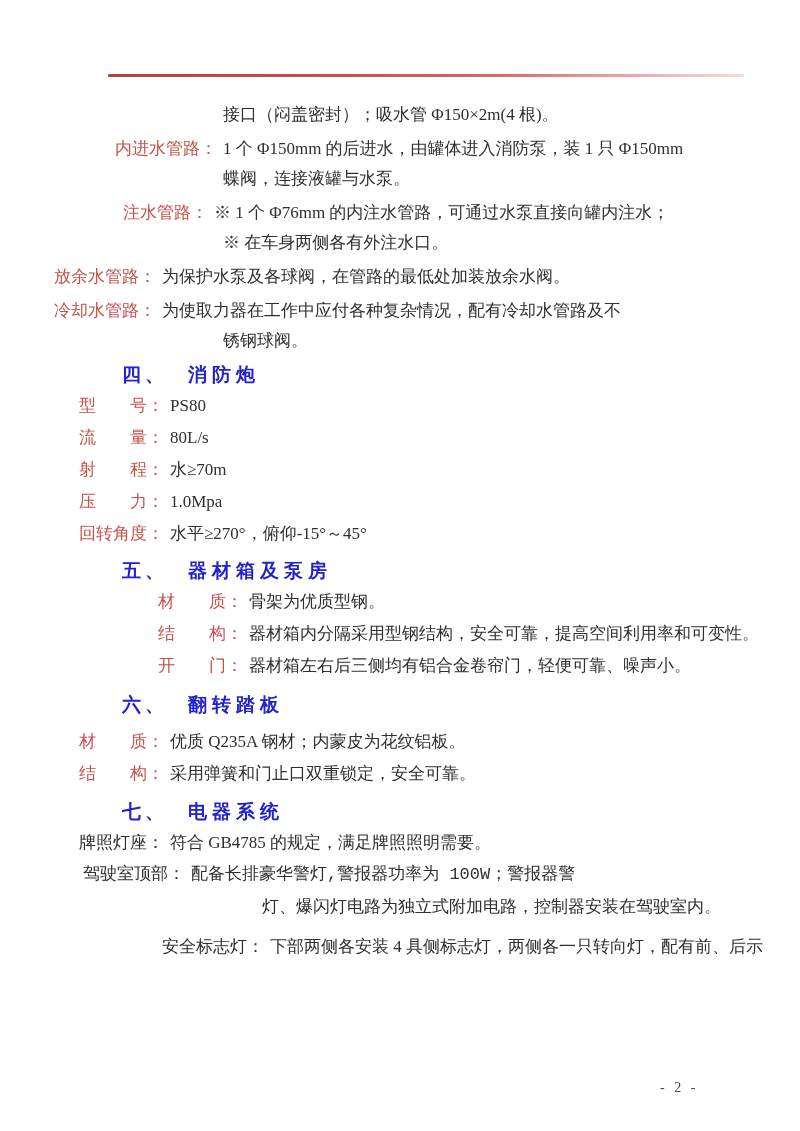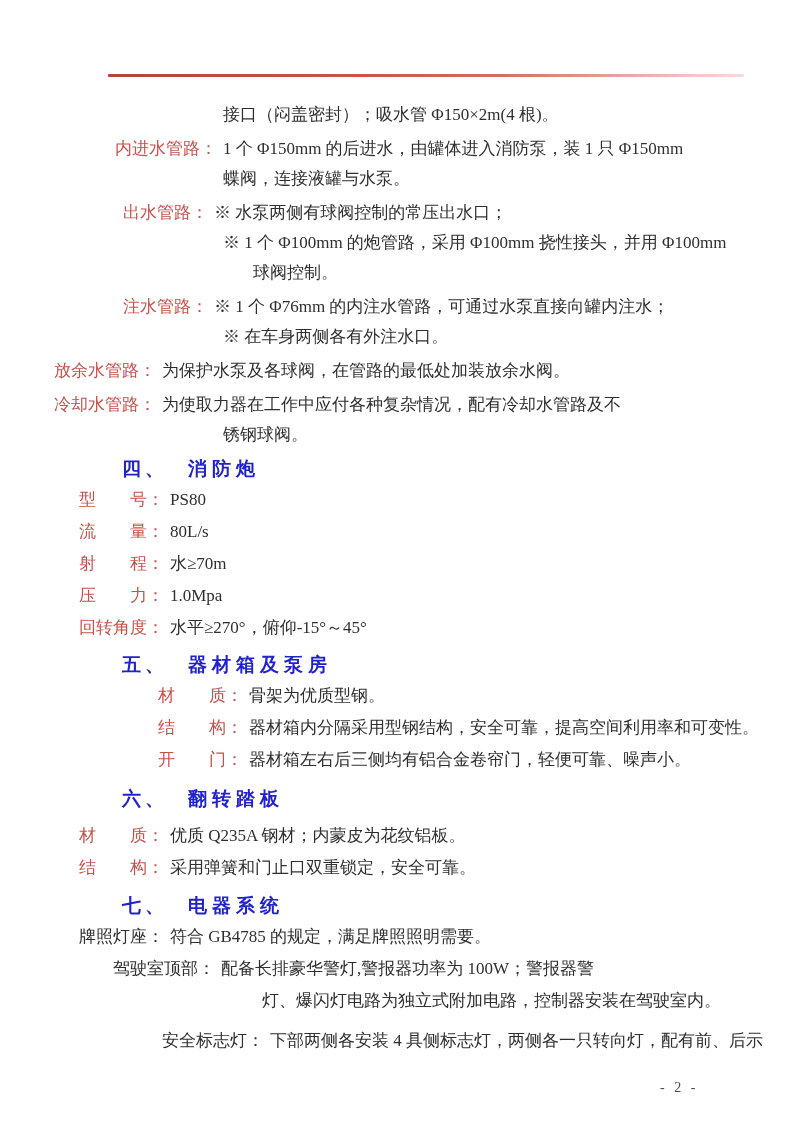--- a/index.html
+++ b/index.html
@@ -54,21 +54,21 @@
   }
   .heading .num { letter-spacing: 4px; margin-right: 20px; }
   .heading .ttl { letter-spacing: 5px; }
   .pl-115 { padding-left: 115px; }
   .pl-123 { padding-left: 123px; }
   .pl-130 { padding-left: 54px; }
   .pl-223 { padding-left: 223px; }
   .pl-253 { padding-left: 253px; }
   .pl-158 { padding-left: 158px; }
   .pl-163 { padding-left: 79px; }
-  .pl-149 { padding-left: 113px; }
+  .pl-149 { padding-left: 83px; font-family: Liberation Mono, monospace; }
   .pl-162 { padding-left: 162px; }
   .pl-262 { padding-left: 262px; }
   .mt-2 { margin-top: 2px; }
   .mt-6 { margin-top: 6px; }
   .mt-7 { margin-top: 7px; }
   .mt-8 { margin-top: 8px; }
   .page-number {
     position: absolute;
     left: 660px;
     top: 1076px;
@@ -92,25 +92,20 @@
 
     <div class="para">
       <div class="line pl-223">接口（闷盖密封）；吸水管 Φ150×2m(4 根)。</div>
     </div>
 
     <div class="para">
       <div class="line pl-115"><span class="lbl">内进水管路：</span><span>1 个 Φ150mm 的后进水，由罐体进入消防泵，装 1 只 Φ150mm</span></div>
       <div class="line pl-223">蝶阀，连接液罐与水泵。</div>
     </div>
 
-    <div class="para">
-      <div class="line pl-123"><span class="lbl">出水管路：</span><span>※ 水泵两侧有球阀控制的常压出水口；</span></div>
-      <div class="line pl-223">※ 1 个 Φ100mm 的炮管路，采用 Φ100mm 挠性接头，并用 Φ100mm</div>
-      <div class="line pl-253">球阀控制。</div>
-    </div>
 
     <div class="para">
       <div class="line pl-123"><span class="lbl">注水管路：</span><span>※ 1 个 Φ76mm 的内注水管路，可通过水泵直接向罐内注水；</span></div>
       <div class="line pl-223">※ 在车身两侧各有外注水口。</div>
     </div>
 
     <div class="para">
       <div class="line pl-130"><span class="lbl">放余水管路：</span><span>为保护水泵及各球阀，在管路的最低处加装放余水阀。</span></div>
     </div>
 

